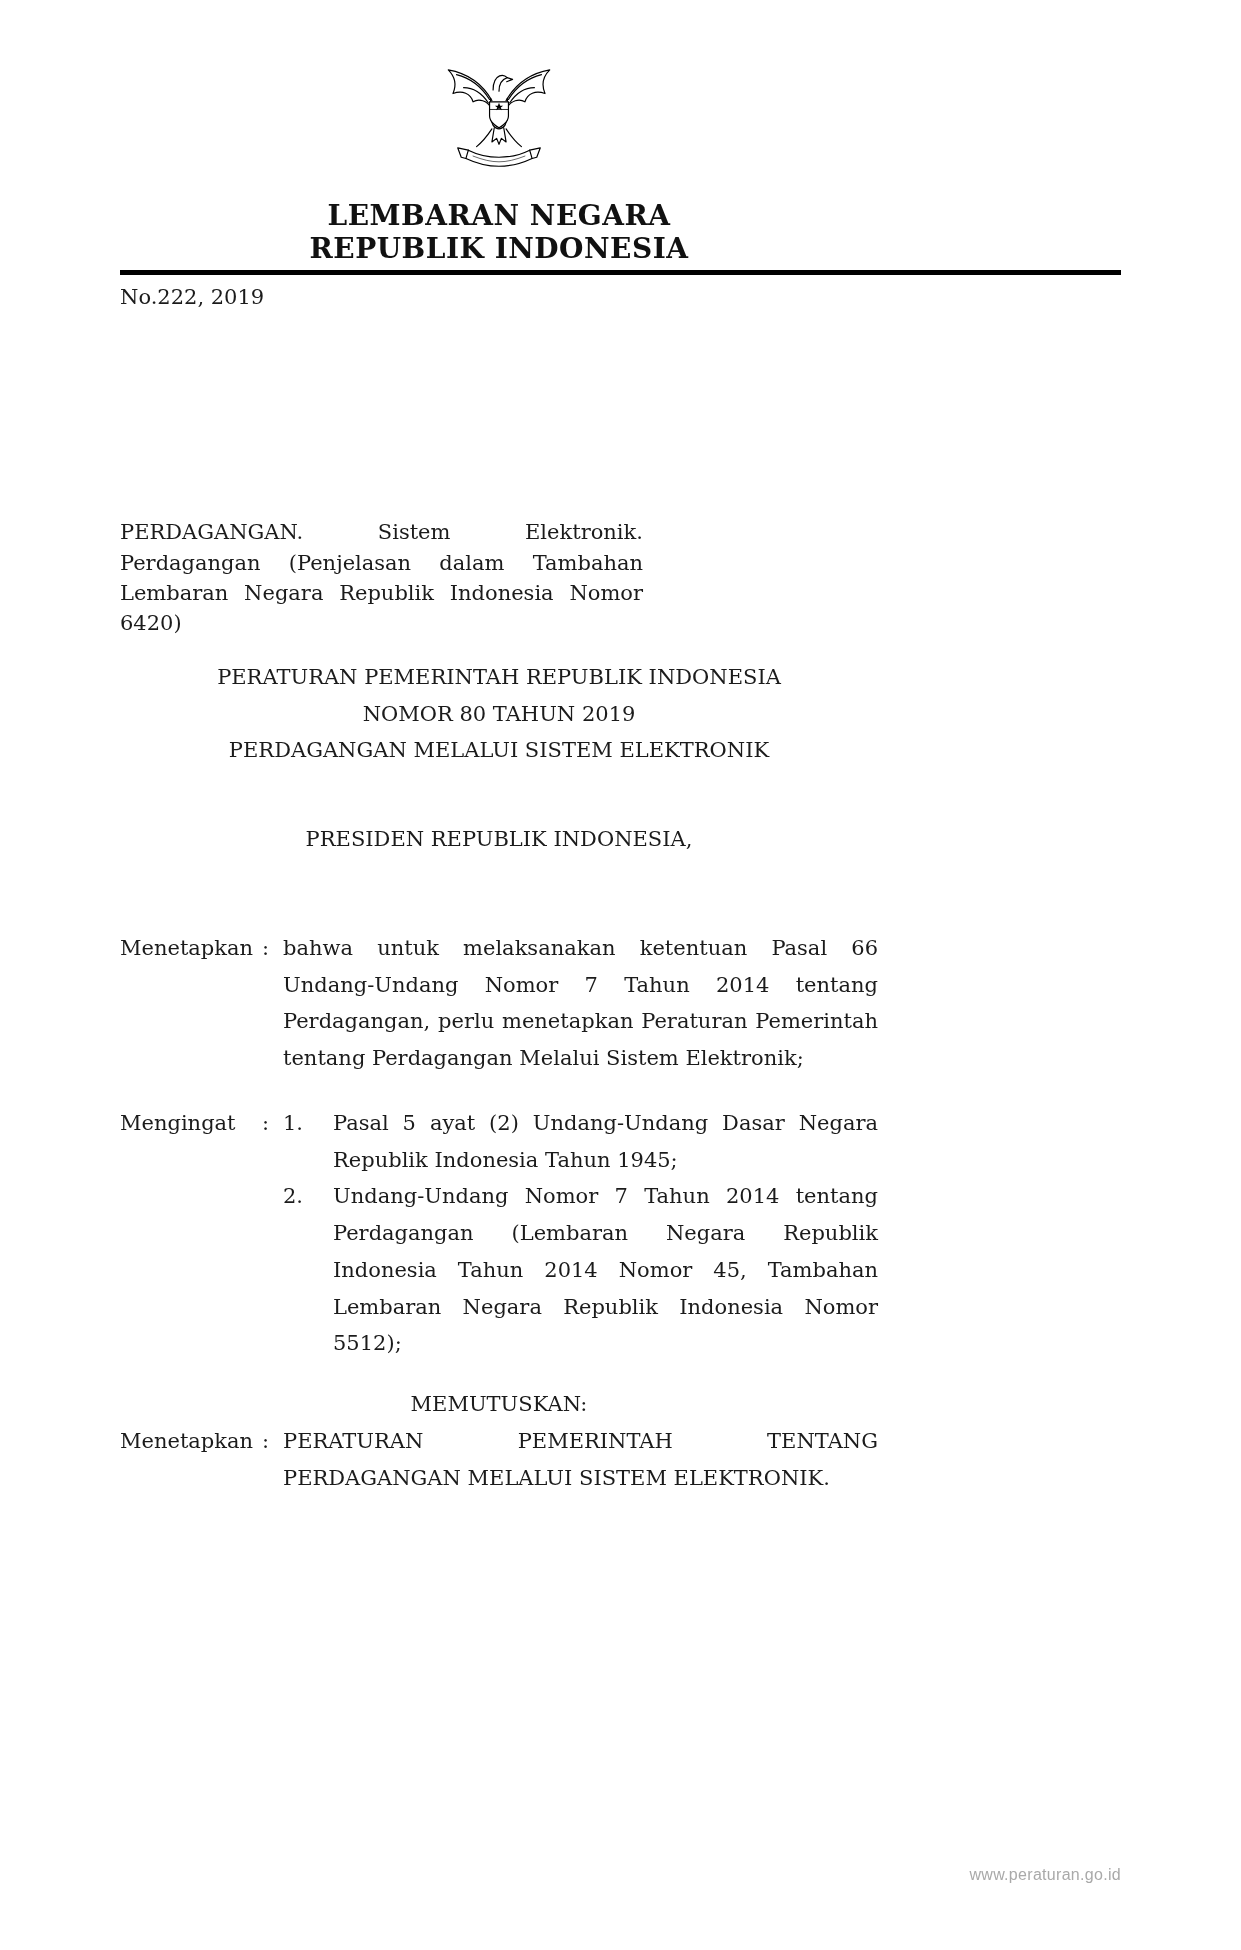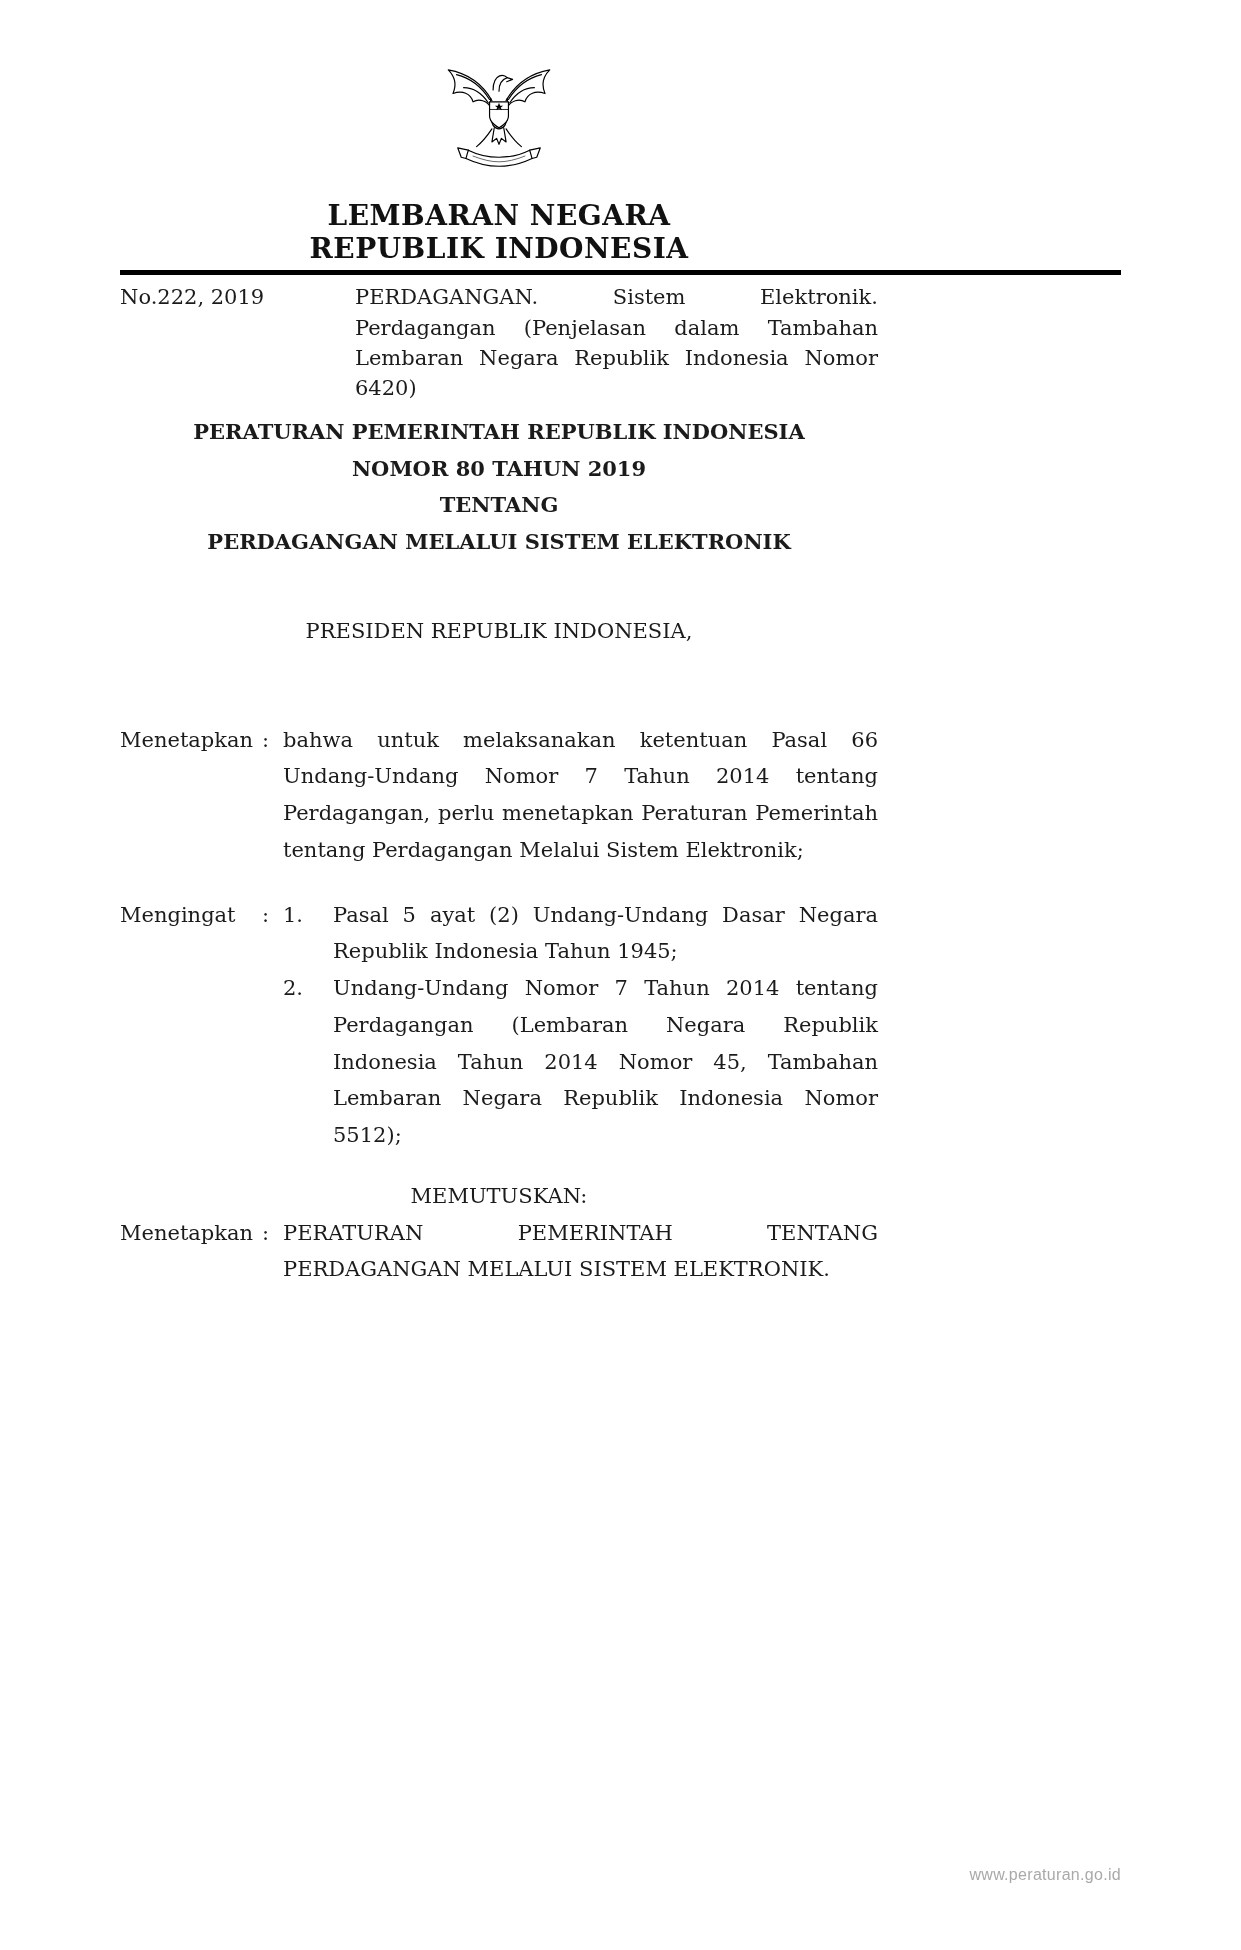--- a/index.html
+++ b/index.html
@@ -41,35 +41,35 @@
     width: 1001px;
     height: 5px;
     background: #000;
   }
 
   .gazette-row {
     margin-top: 7px;
     display: flex;
     align-items: flex-start;
     line-height: 1.45;
+    flex-direction: column;
   }
   .gazette-no {
     width: 235px;
     flex: 0 0 235px;
   }
   .gazette-subject {
     width: 523px;
     text-align: justify;
   }
 
   .reg-heading {
-    margin-top: 10px;
+    margin-top: 20px;
     text-align: center;
     line-height: 1.75;
-    font-weight: bold;
   }
   .centered-line { text-align: center; }
 
   .invocation { margin-top: 22px; text-align: center; line-height: 1.75; }
   .authority  { margin-top: 52px; text-align: center; line-height: 1.75; }
 
   .clause {
     display: grid;
     grid-template-columns: 142px 21px 1fr;
     line-height: 1.75;
@@ -156,21 +156,20 @@
   <div class="rule"></div>
 
   <div class="col gazette-row">
     <div class="gazette-no">No.222, 2019</div>
     <div class="gazette-subject">PERDAGANGAN. Sistem Elektronik. Perdagangan (Penjelasan dalam Tambahan Lembaran Negara Republik Indonesia Nomor 6420)</div>
   </div>
 
   <div class="col reg-heading">
     <div class="centered-line">PERATURAN PEMERINTAH REPUBLIK INDONESIA</div>
     <div class="centered-line">NOMOR 80 TAHUN 2019</div>
-    <div class="centered-line">TENTANG</div>
     <div class="centered-line">PERDAGANGAN MELALUI SISTEM ELEKTRONIK</div>
   </div>
 
 
   <div class="col authority">PRESIDEN REPUBLIK INDONESIA,</div>
 
   <div class="col clause menimbang">
     <div class="clause-label">Menetapkan</div>
     <div class="clause-colon">:</div>
     <div class="clause-body">bahwa untuk melaksanakan ketentuan Pasal 66 Undang-Undang Nomor 7 Tahun 2014 tentang Perdagangan, perlu menetapkan Peraturan Pemerintah tentang Perdagangan Melalui Sistem Elektronik;</div>

